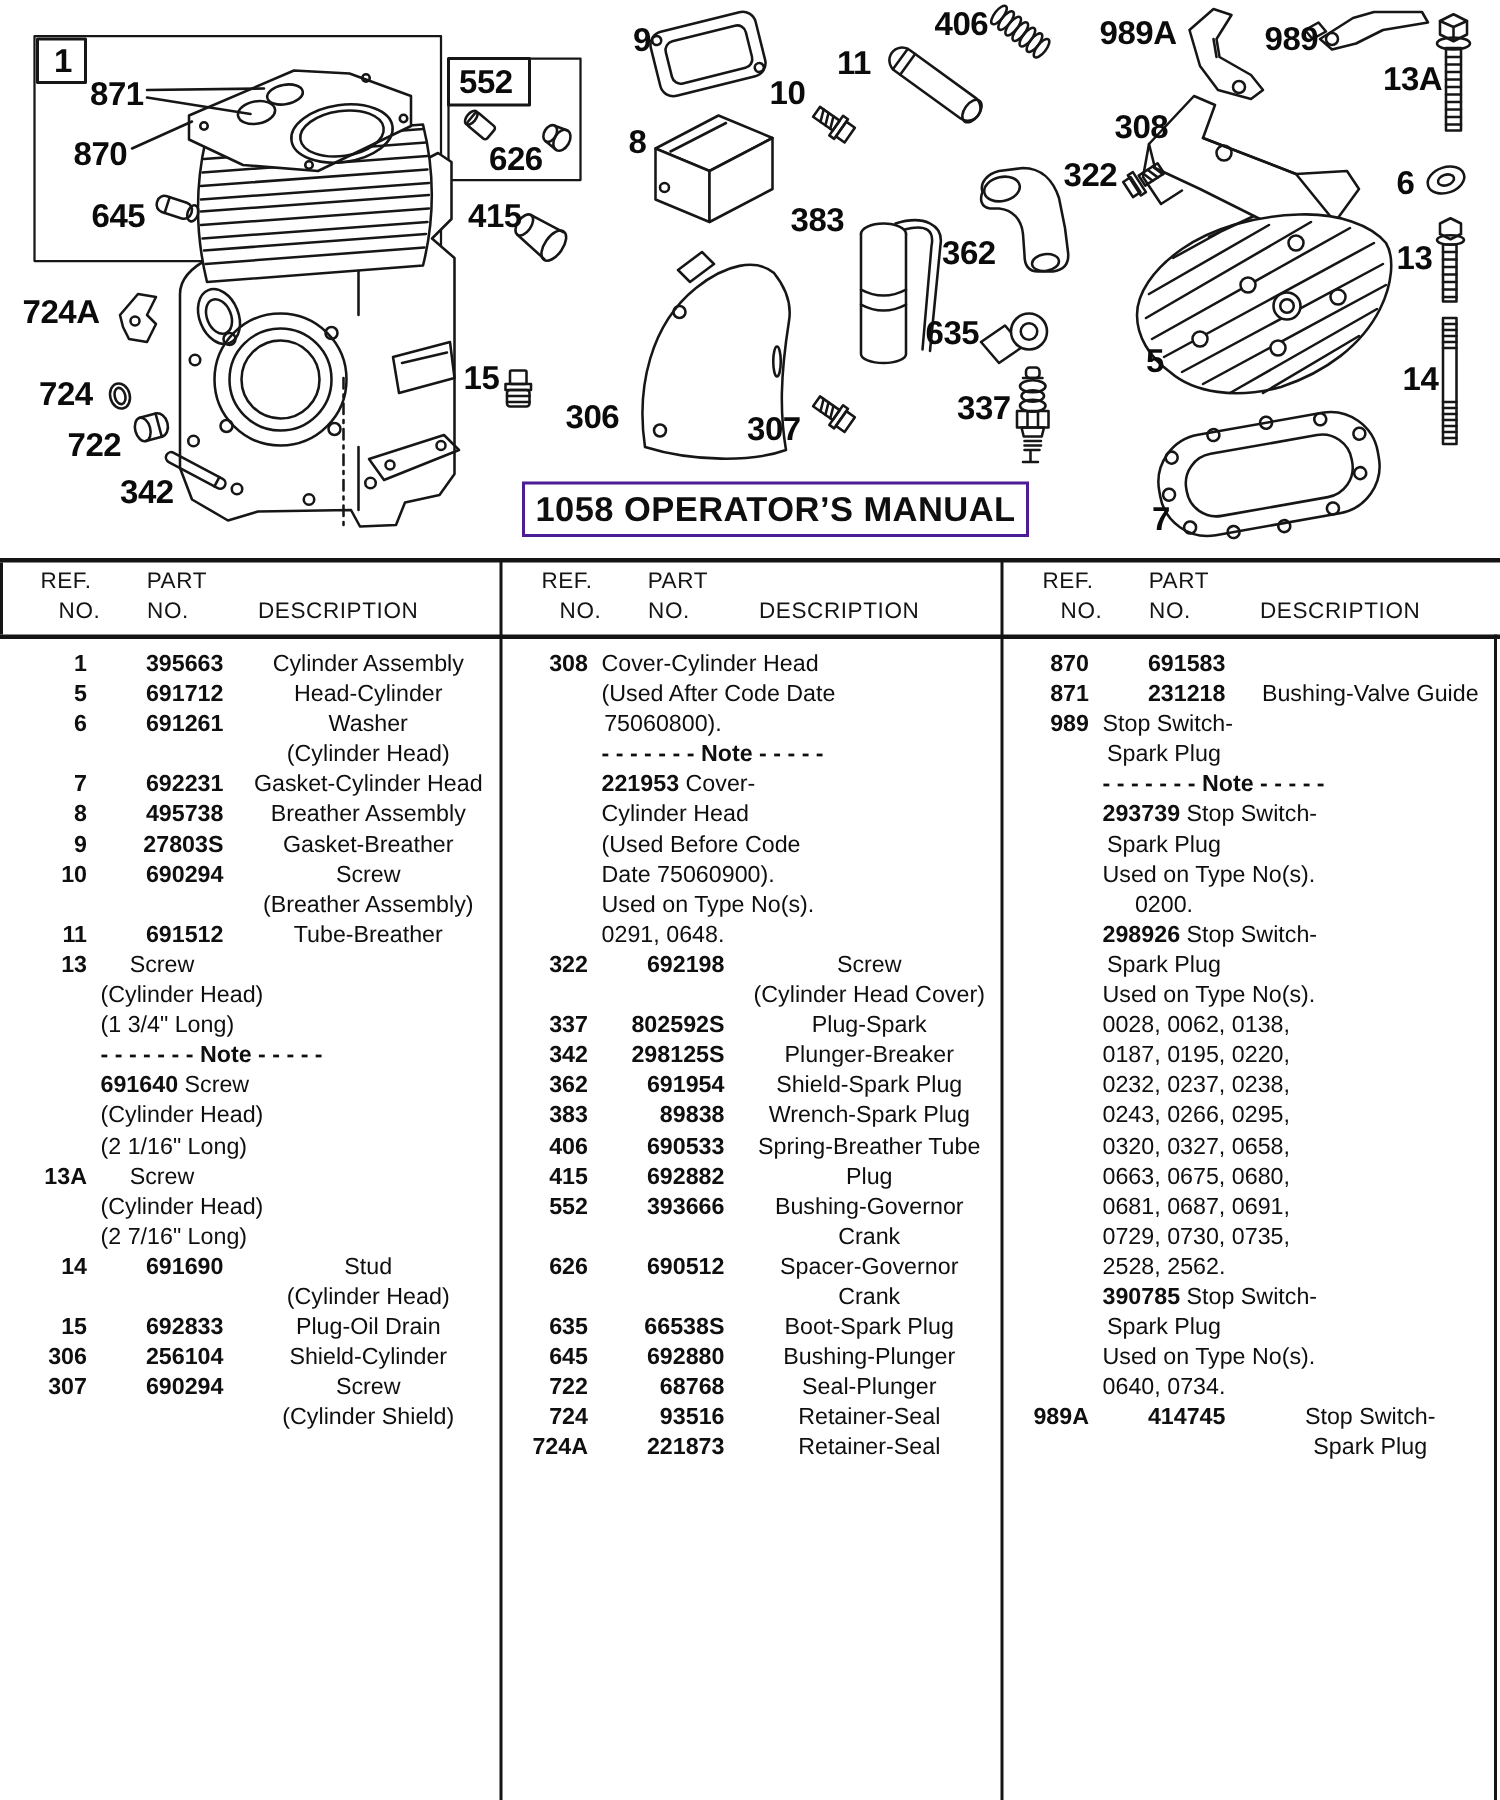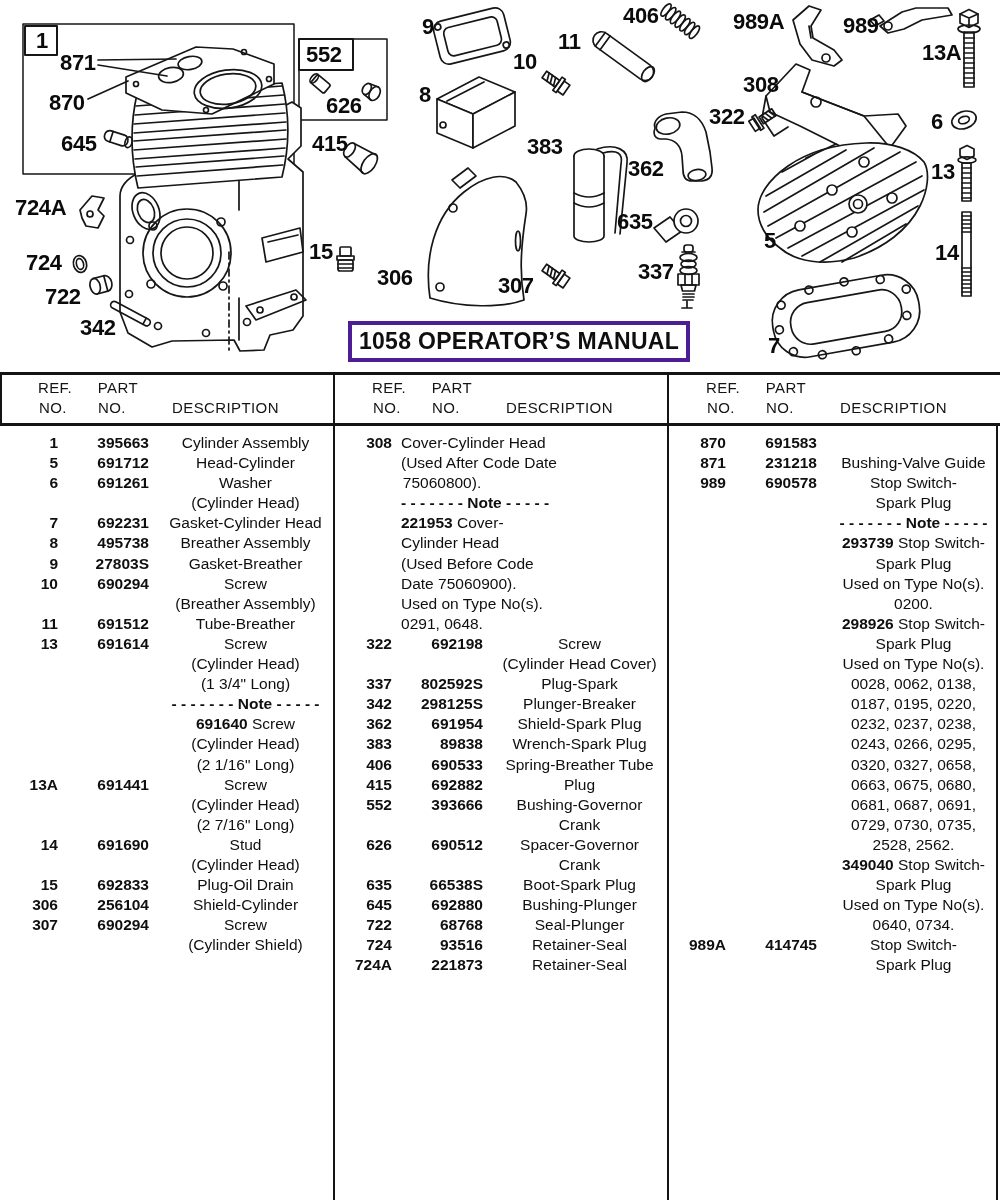--- a/index.html
+++ b/index.html
@@ -1,32 +1,32 @@
 <!DOCTYPE html>
 <html><head>
 <meta charset="utf-8">
 <style>
   html,body{margin:0;padding:0;}
   body{width:1000px;height:1200px;background:#fff;font-family:"Liberation Sans",sans-serif;color:#0f0f0f;position:relative;overflow:hidden;}
   #page{position:absolute;left:0;top:0;width:1000px;height:1200px;background:#ffffff;}
   svg{position:absolute;left:0;top:0;}
   .callout{position:absolute;font-weight:700;font-size:22px;line-height:1;letter-spacing:-0.3px;color:#0b0b0b;white-space:nowrap;}
-  .manualbox{position:absolute;left:348px;top:321px;width:334px;height:33px;border:4px solid #4c1d95;background:#fff;
+  .manualbox{position:absolute;left:348px;top:321px;width:334px;height:33px;border:2px solid #4c1d95;background:#fff;
     display:flex;align-items:center;justify-content:center;font-weight:700;font-size:23px;letter-spacing:0.3px;}
   
   .hline{position:absolute;left:0;width:1000px;background:#141414;}
   .hl-top{top:372px;height:3px;}
   .hl-head{top:423px;height:3px;}
   .vline{position:absolute;width:2px;background:#141414;top:373px;height:827px;}
   .vl-1{left:333px;} .vl-2{left:667px;} .vl-r{left:996px;top:423px;height:777px;}
   .thead{position:absolute;left:0;top:375px;width:1000px;height:48px;border-left:2px solid #141414;}
   .thcol{position:absolute;top:0;height:48px;width:333px;}
   .thc-1{left:0;} .thc-2{left:334px;} .thc-3{left:668px;}
   .thcol span{position:absolute;font-size:15px;letter-spacing:0.4px;color:#141414;}
-  .h-ref1{left:24px;top:4px;width:58px;text-align:center;}
+  .h-ref1{left:13px;top:4px;width:58px;text-align:center;}
   .h-ref2{left:22px;top:24px;width:58px;text-align:center;}
   .h-part1{left:84px;top:4px;width:52px;text-align:right;}
   .h-part2{left:84px;top:24px;width:52px;text-align:center;}
   .h-desc{left:170px;top:24px;}
   .tbody-col{position:absolute;top:433px;width:333px;font-size:15.5px;line-height:20.1px;}
   .tb-1{left:0;} .tb-2{left:334px;} .tb-3{left:668px;}
   .trow{display:grid;grid-template-columns:58px 82px auto;column-gap:9px;}
   .c-ref,.c-part{text-align:right;font-weight:700;white-space:nowrap;}
   .c-desc{white-space:nowrap;text-align:center;}
   .c-desc b{font-weight:700;}
@@ -423,34 +423,32 @@
       </div>
       <div class="trow">
         <div class="c-ref">11</div>
         <div class="c-part">691512</div>
         <div class="c-desc">
           <div class="dline">Tube-Breather</div>
         </div>
       </div>
       <div class="trow">
         <div class="c-ref">13</div>
-        <div class="c-part">691614</div>
         <div class="c-desc">
           <div class="dline">Screw</div>
           <div class="dline">(Cylinder Head)</div>
           <div class="dline">(1 3/4" Long)</div>
           <div class="dline"><b>- - - - - - -  Note  - - - - -</b></div>
           <div class="dline"><b>691640</b> Screw</div>
           <div class="dline">(Cylinder Head)</div>
           <div class="dline">(2 1/16" Long)</div>
         </div>
       </div>
       <div class="trow">
         <div class="c-ref">13A</div>
-        <div class="c-part">691441</div>
         <div class="c-desc">
           <div class="dline">Screw</div>
           <div class="dline">(Cylinder Head)</div>
           <div class="dline">(2 7/16" Long)</div>
         </div>
       </div>
       <div class="trow">
         <div class="c-ref">14</div>
         <div class="c-part">691690</div>
         <div class="c-desc">
@@ -606,42 +604,41 @@
       </div>
       <div class="trow">
         <div class="c-ref">871</div>
         <div class="c-part">231218</div>
         <div class="c-desc">
           <div class="dline">Bushing-Valve Guide</div>
         </div>
       </div>
       <div class="trow">
         <div class="c-ref">989</div>
-        <div class="c-part">690578</div>
         <div class="c-desc">
           <div class="dline">Stop Switch-</div>
           <div class="dline">Spark Plug</div>
           <div class="dline"><b>- - - - - - -  Note  - - - - -</b></div>
           <div class="dline"><b>293739</b> Stop Switch-</div>
           <div class="dline">Spark Plug</div>
           <div class="dline">Used on Type No(s).</div>
           <div class="dline">0200.</div>
           <div class="dline"><b>298926</b> Stop Switch-</div>
           <div class="dline">Spark Plug</div>
           <div class="dline">Used on Type No(s).</div>
           <div class="dline">0028, 0062, 0138,</div>
           <div class="dline">0187, 0195, 0220,</div>
           <div class="dline">0232, 0237, 0238,</div>
           <div class="dline">0243, 0266, 0295,</div>
           <div class="dline">0320, 0327, 0658,</div>
           <div class="dline">0663, 0675, 0680,</div>
           <div class="dline">0681, 0687, 0691,</div>
           <div class="dline">0729, 0730, 0735,</div>
           <div class="dline">2528, 2562.</div>
-          <div class="dline"><b>349040</b> Stop Switch-</div>
+          <div class="dline"><b>390785</b> Stop Switch-</div>
           <div class="dline">Spark Plug</div>
           <div class="dline">Used on Type No(s).</div>
           <div class="dline">0640, 0734.</div>
         </div>
       </div>
       <div class="trow">
         <div class="c-ref">989A</div>
         <div class="c-part">414745</div>
         <div class="c-desc">
           <div class="dline">Stop Switch-</div>

